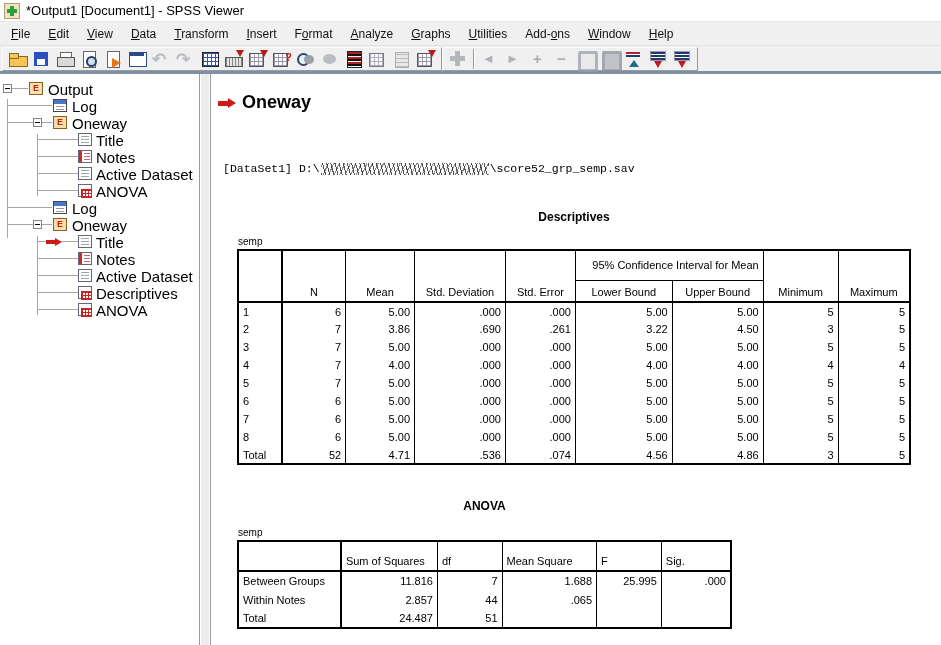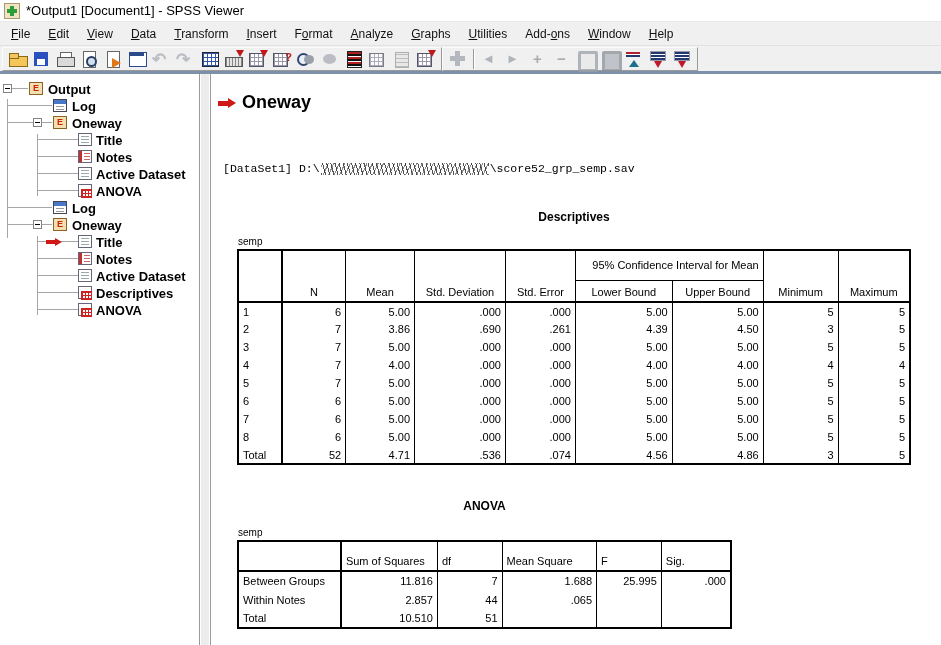--- a/index.html
+++ b/index.html
@@ -92,21 +92,21 @@
 
   
   .main { flex:1; display:flex; min-height:0; }
   .tree-panel { width:199px; background:#fff; position:relative; overflow:hidden; }
   .splitter { width:12px; background:#ececec; border-left:1px solid #9a9a9a; border-right:1px solid #9a9a9a;
               box-shadow: inset 1px 0 0 #fff, inset -1px 0 0 #fff; }
   .content { flex:1; background:#fff; position:relative; overflow:hidden; }
 
   
   .tree { position:absolute; left:0; top:6px; right:0; }
-  .tree-row { position:relative; height:17px; line-height:17px; font-size:13px; color:#000; white-space:nowrap;font-weight:bold; }
+  .tree-row { position:relative; height:17px; line-height:17px; font-size:15px; color:#000; white-space:nowrap; }
   .tree-row .stub { position:absolute; top:8px; height:1px; background:#a6a6a6; }
   .tree-row.lvl1 .stub { left:8px; width:44px; }
   .tree-row.lvl2 .stub { left:37px; width:41px; }
   .tree-row.lvl0 .stub { left:12px; width:16px; }
   .expander { position:absolute; width:9px; height:9px; top:4px; background:#fff; border:1px solid #848484; }
   .expander::before { content:""; position:absolute; left:1px; top:3px; width:5px; height:1px; background:#000; }
   .tree-row.lvl0 .expander { left:3px; }
   .tree-row.lvl1 .expander { left:33px; }
   .tree-label { position:absolute; top:1px; }
   .lvl0 .tree-label { left:48px; }
@@ -440,21 +440,21 @@
                   <td class="num">5.00</td>
                   <td class="num">5</td>
                   <td class="num">5</td>
                 </tr>
                 <tr>
                   <td class="lc lbl">2</td>
                   <td class="num">7</td>
                   <td class="num">3.86</td>
                   <td class="num">.690</td>
                   <td class="num">.261</td>
-                  <td class="num">4.39</td>
+                  <td class="num">3.22</td>
                   <td class="num">4.50</td>
                   <td class="num">3</td>
                   <td class="num">5</td>
                 </tr>
                 <tr>
                   <td class="lc lbl">3</td>
                   <td class="num">7</td>
                   <td class="num">5.00</td>
                   <td class="num">.000</td>
                   <td class="num">.000</td>
@@ -569,21 +569,21 @@
                 <tr>
                   <td class="lc lbl">Within Notes</td>
                   <td class="num">2.857</td>
                   <td class="num">44</td>
                   <td class="num">.065</td>
                   <td class="num"></td>
                   <td class="num"></td>
                 </tr>
                 <tr>
                   <td class="lc lbl">Total</td>
-                  <td class="num">10.510</td>
+                  <td class="num">24.487</td>
                   <td class="num">51</td>
                   <td class="num"></td>
                   <td class="num"></td>
                   <td class="num"></td>
                 </tr>
               </tbody>
             </table>
           </div>
       </div>
 

